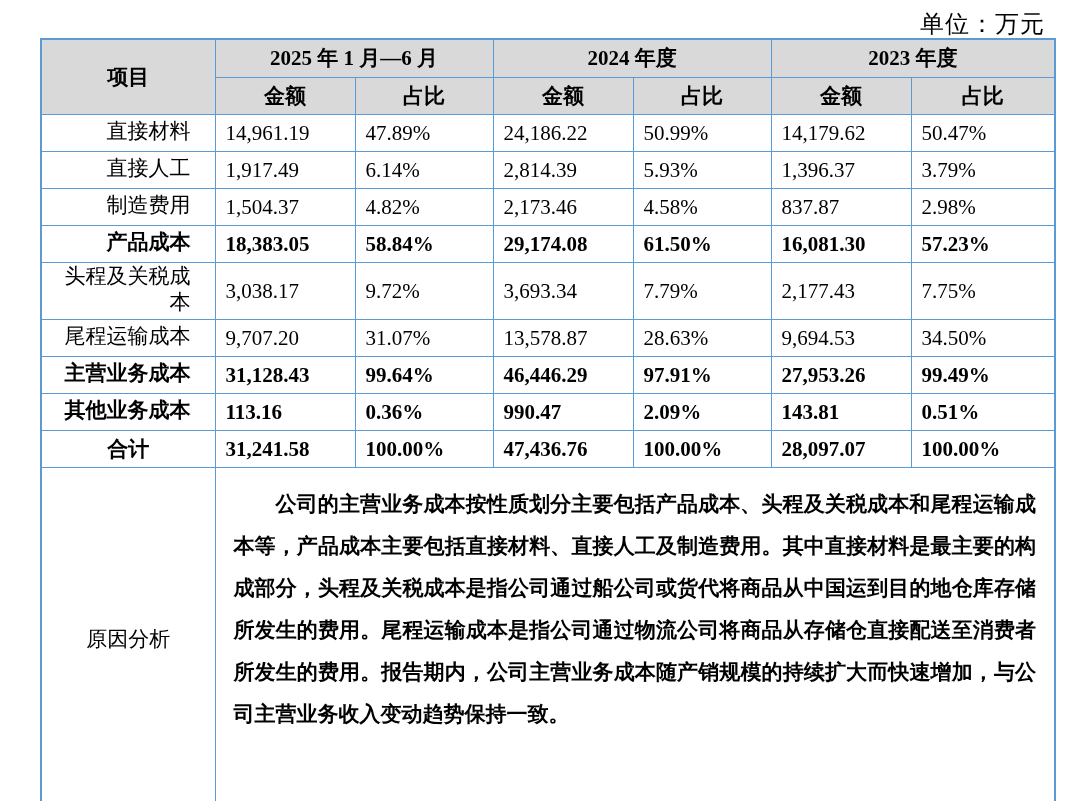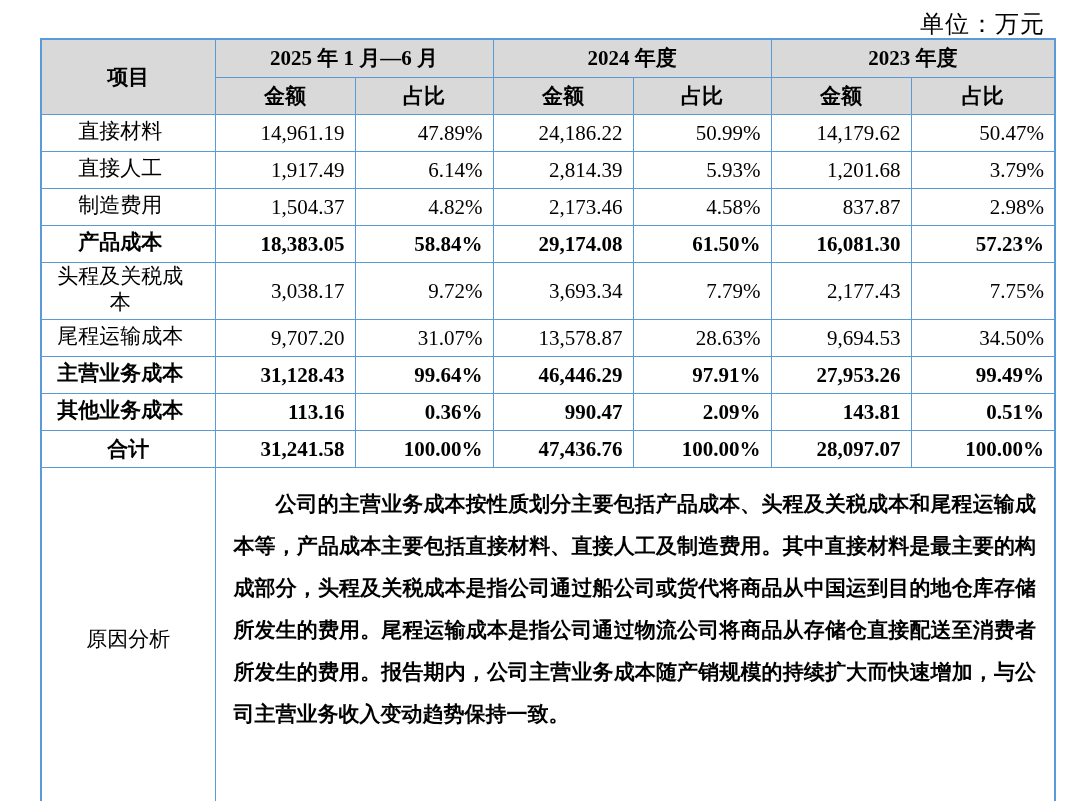--- a/index.html
+++ b/index.html
@@ -39,30 +39,30 @@
   }
   .cost-table thead th{
     background:var(--header-bg);
     font-weight:bold;
     text-align:center;
     height:38px;
   }
   .cost-table thead tr.sub-head th{height:37px;text-align:center;}
   .cost-table tbody td{height:37px;background:#ffffff;}
   .cost-table td.label{
-    text-align:center;
+    text-align:right;
     padding:0 24px 4px 8px;
   }
   .cost-table td.label.center{
     text-align:center;
     padding:4px 8px;
     margin-left:47px;
   }
   .cost-table td.num{
-    text-align:right;
+    text-align:left;
     padding-right:10px;
     font-variant-numeric:lining-nums;
   }
   .cost-table tr.bold-row td{font-weight:bold;}
   
   .cost-table td.analysis-label{
     text-align:center;
     vertical-align:middle;
     height:344px;
     padding:4px 8px;
@@ -119,21 +119,21 @@
         <td class="num">50.99%</td>
         <td class="num">14,179.62</td>
         <td class="num">50.47%</td>
       </tr>
       <tr>
         <td class="label">直接人工</td>
         <td class="num">1,917.49</td>
         <td class="num">6.14%</td>
         <td class="num">2,814.39</td>
         <td class="num">5.93%</td>
-        <td class="num">1,201.68</td>
+        <td class="num">1,396.37</td>
         <td class="num">3.79%</td>
       </tr>
       <tr>
         <td class="label">制造费用</td>
         <td class="num">1,504.37</td>
         <td class="num">4.82%</td>
         <td class="num">2,173.46</td>
         <td class="num">4.58%</td>
         <td class="num">837.87</td>
         <td class="num">2.98%</td>

